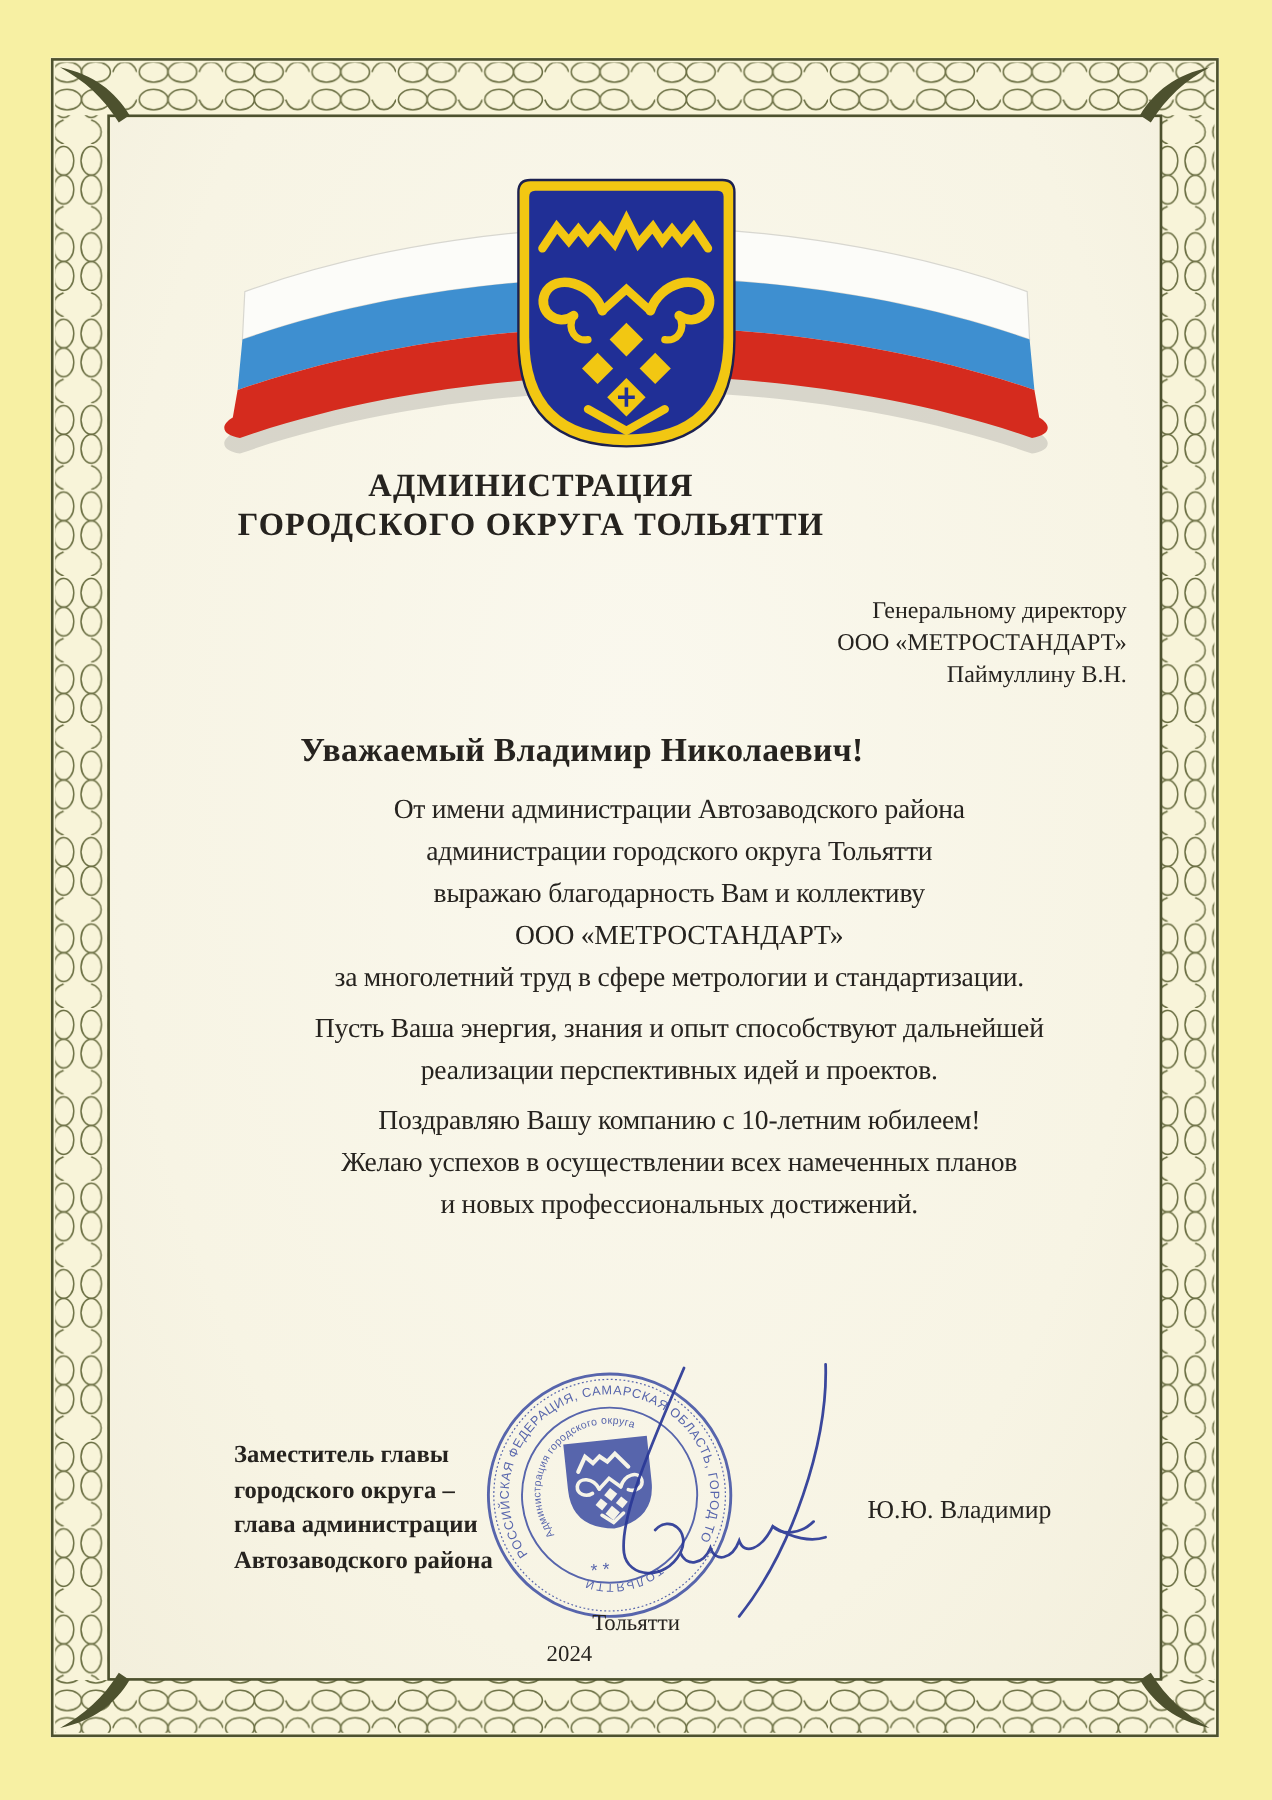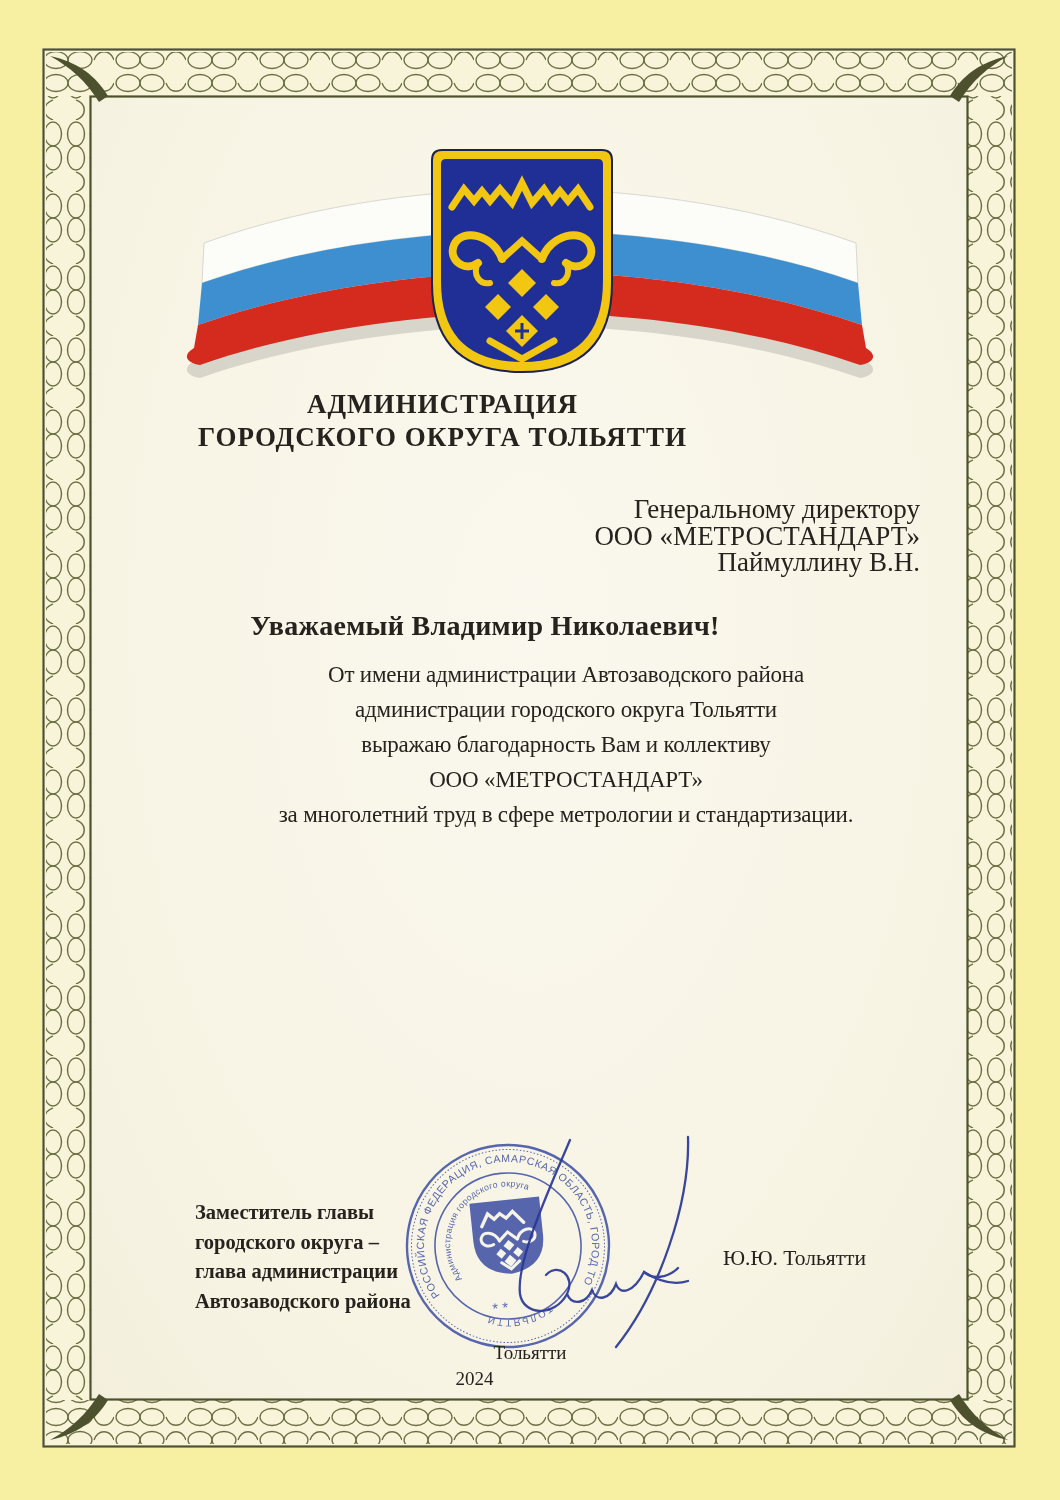--- a/index.html
+++ b/index.html
@@ -22,22 +22,22 @@
   #border-svg{left:42px;top:48px;}
   
   #emblem-svg{left:150px;top:143px;}
   
   .org-title{
     left:0;top:388px;width:885px;text-align:center;
     font-weight:700;font-size:27px;line-height:33px;letter-spacing:1px;
     white-space:pre-line;
   }
   .recipient{
-    right:140px;top:496px;text-align:right;
-    font-size:27px;line-height:26.5px;white-space:pre-line;
+    right:121px;top:496px;text-align:right;
+    font-size:20px;line-height:26.5px;white-space:pre-line;
   }
   .salutation{
     left:0;top:610px;width:970px;text-align:center;
     font-weight:700;font-size:28px;letter-spacing:.3px;
   }
   .body-paragraphs{
     left:93px;top:657px;width:874px;text-align:center;
     font-size:23px;line-height:35px;letter-spacing:-.2px;padding-left:36px;
   }
   .para{white-space:pre-line;margin:0 0 7px 0;}
@@ -124,27 +124,32 @@
 Паймуллину В.Н.</div>
 
 <div class="abs salutation">Уважаемый Владимир Николаевич!</div>
 
 <div class="abs body-paragraphs">
     <div class="para">От имени администрации Автозаводского района
 администрации городского округа Тольятти
 выражаю благодарность Вам и коллективу
 ООО «МЕТРОСТАНДАРТ»
 за многолетний труд в сфере метрологии и стандартизации.</div>
+    <div class="para">Пусть Ваша энергия, знания и опыт способствуют дальнейшей
+реализации перспективных идей и проектов.</div>
+    <div class="para">Поздравляю Вашу компанию с 10-летним юбилеем!
+Желаю успехов в осуществлении всех намеченных планов
+и новых профессиональных достижений.</div>
   </div>
 
 <div class="abs sig-title">Заместитель главы
 городского округа –
 глава администрации
 Автозаводского района</div>
-<div class="abs sig-name">Ю.Ю. Тольятти</div>
+<div class="abs sig-name">Ю.Ю. Владимир</div>
 
 <svg id="stamp-svg" class="abs" width="212" height="212" viewBox="0 0 212 212">
   <g style="stroke:var(--stamp-blue,#4656a6);fill:none" transform="rotate(-6 106 106)">
     <circle cx="106" cy="106" r="101" stroke-width="2.4"></circle>
     <circle cx="106" cy="106" r="96.5" stroke-width="1" stroke-dasharray="1.5 2"></circle>
     <circle cx="106" cy="106" r="73" stroke-width="1.6"></circle>
   </g>
   <defs>
     <path id="tp1" d="M33.3,148 A84,84 0 1 1 178.7,148"></path>
     <path id="tp2" d="M57,134 A57.5,57.5 0 1 1 155,134"></path>

